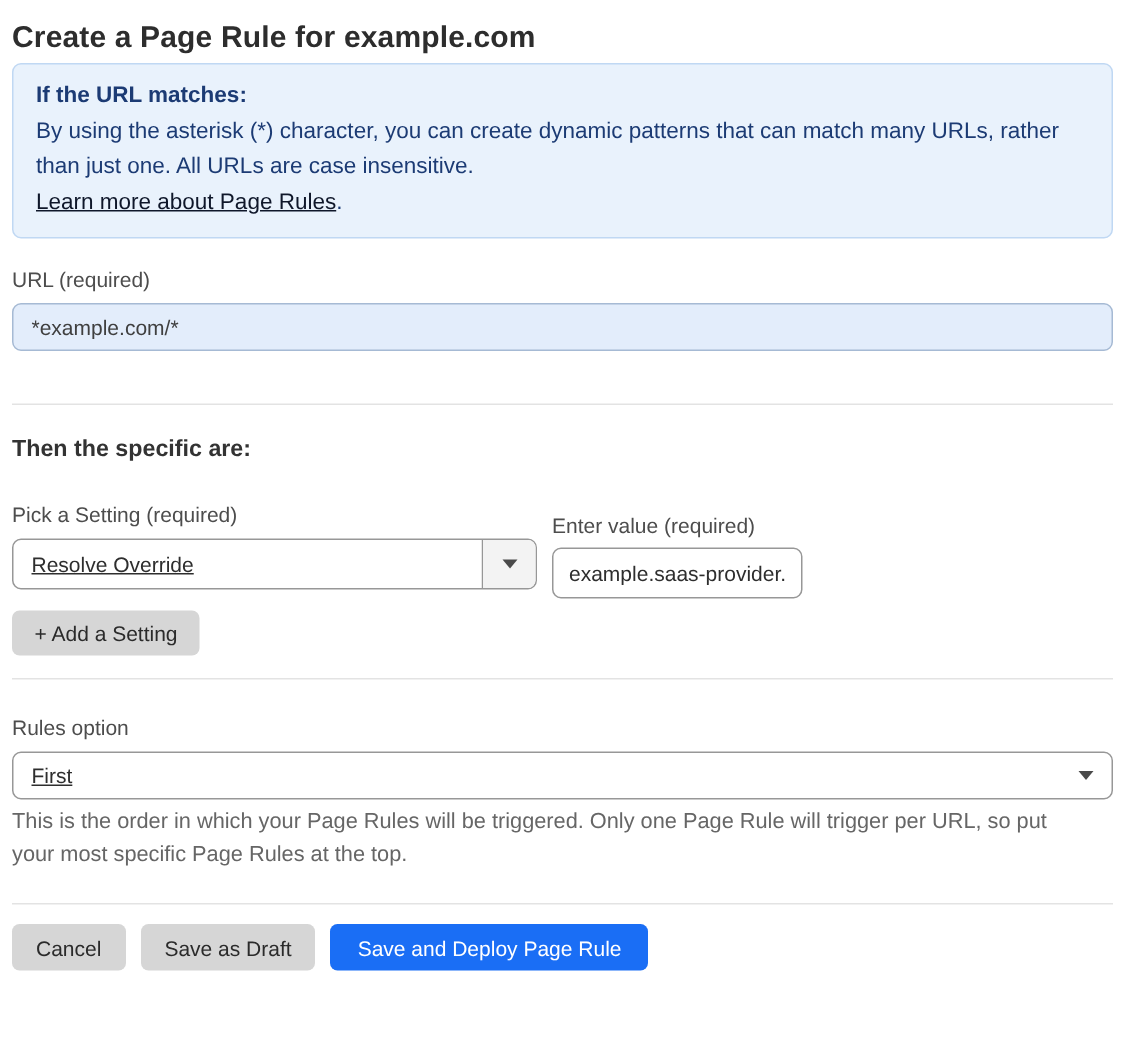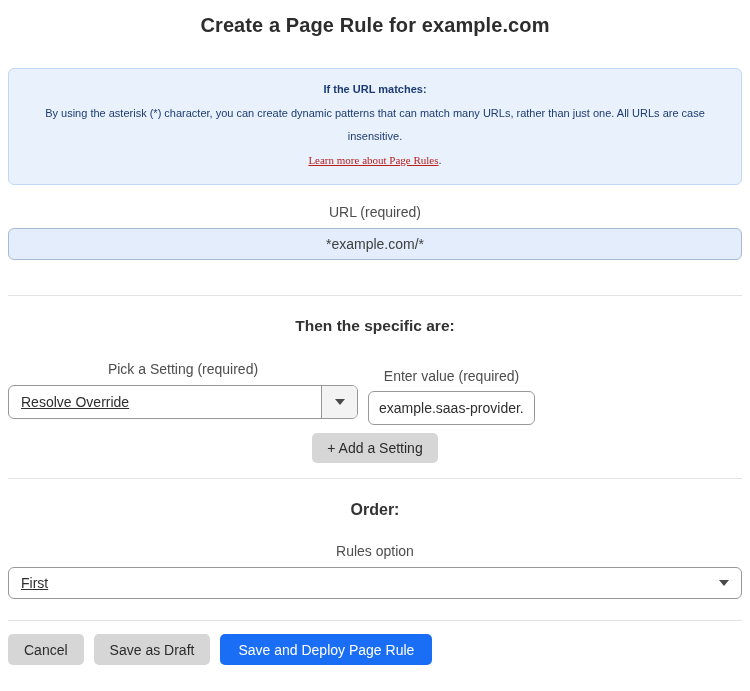--- a/index.html
+++ b/index.html
@@ -1,15 +1,15 @@
 <!DOCTYPE html>
 <html><head>
 <meta charset="utf-8">
 <style>
-  * { margin: 0; padding: 0; box-sizing: border-box; text-align: center; }
+  * { margin: 0; padding: 0; box-sizing: border-box; }
   html, body {
     width: 750px;
     background: #ffffff;
     font-family: "Liberation Sans", sans-serif;
     color: #2e2e2e;
   }
   .container {
     width: 750px;
     height: 691px;
     padding: 0 8px;
@@ -17,35 +17,34 @@
   }
   .page-title {
     font-size: 20px;
     font-weight: 700;
     color: #2d2d2d;
     padding-top: 14px;
     letter-spacing: 0.1px;
   }
   
   .info-box {
-    margin-top: 31px;
+    margin-top: 5px;
     background: #e9f2fc;
     border: 1px solid #c0d8f3;
     border-radius: 6px;
     padding: 9px 15px 12px 15px;
     color: #1c3b74;
-    font-size: 11px;
+    font-size: 15px;
     line-height: 23.5px;
   }
   .info-heading { font-weight: 700; }
   .info-link {
-    color: #b91c1c;
+    color: #0f172a;
     text-decoration: underline;
     cursor: pointer;
-    font-family: Liberation Serif, serif;
   }
   
   .field-label {
     font-size: 14px;
     color: #4d4d4d;
   }
   .url-label { margin-top: 19px; }
   
   .url-input {
     margin-top: 8px;
@@ -213,30 +212,30 @@
     <div class="value-col">
       <div class="field-label">Enter value (required)</div>
       <input class="value-input" type="text" value="example.saas-provider.com" style="">
     </div>
   </div>
 
   <button class="btn add-setting-btn">+ Add a Setting</button>
 
   <hr class="divider divider-2">
 
-  <div class="section-heading order-heading">Order:</div>
 
   <div class="field-label order-select-label">Rules option</div>
   <div class="select-box order-select">
     <span class="select-text">First</span>
     <span class="caret-wrap">
       <span class="caret"></span>
     </span>
   </div>
 
+  <div class="order-help">This is the order in which your Page Rules will be triggered. Only one Page Rule will trigger per URL, so put your most specific Page Rules at the top.</div>
 
   <hr class="divider divider-3">
 
   <div class="footer-actions">
     <button class="btn cancel-btn">Cancel</button>
     <button class="btn save-draft-btn">Save as Draft</button>
     <button class="btn save-deploy-btn">Save and Deploy Page Rule</button>
   </div>
 
 </div>

